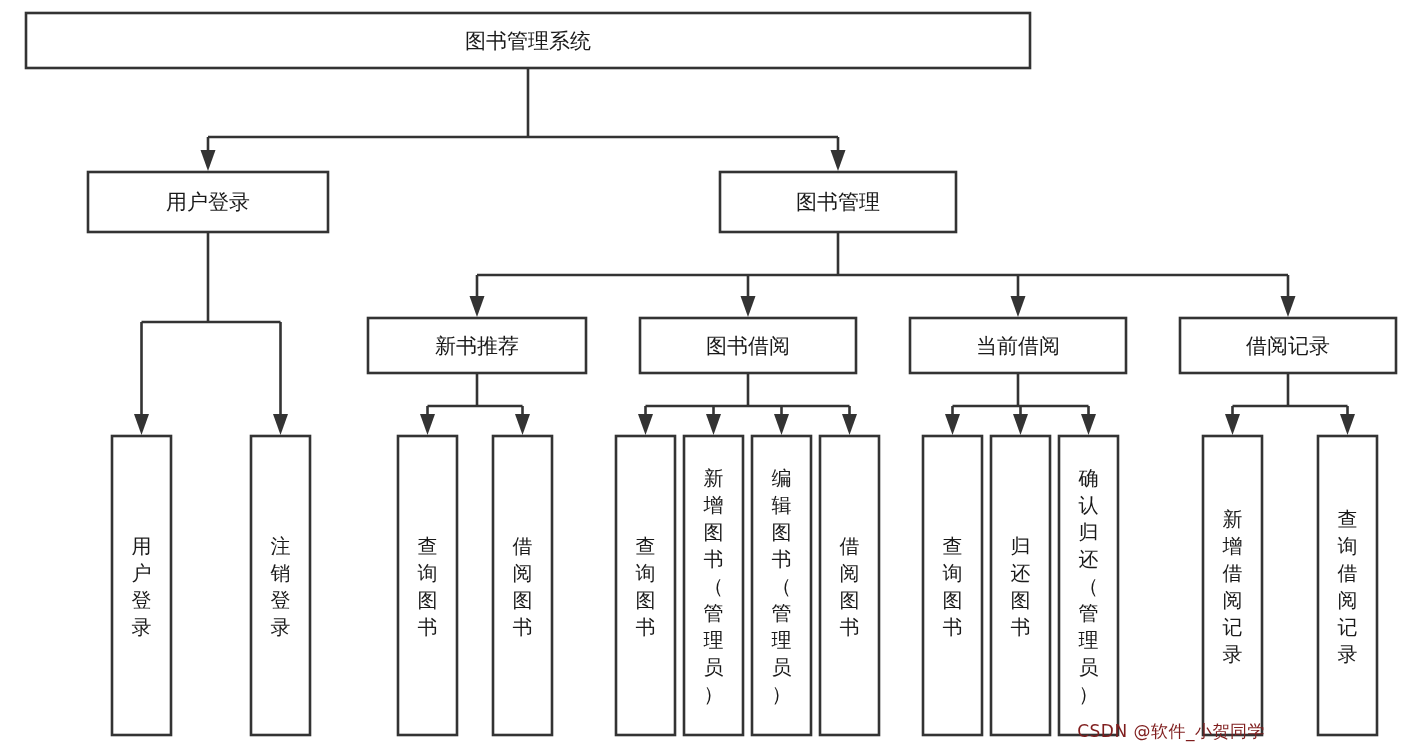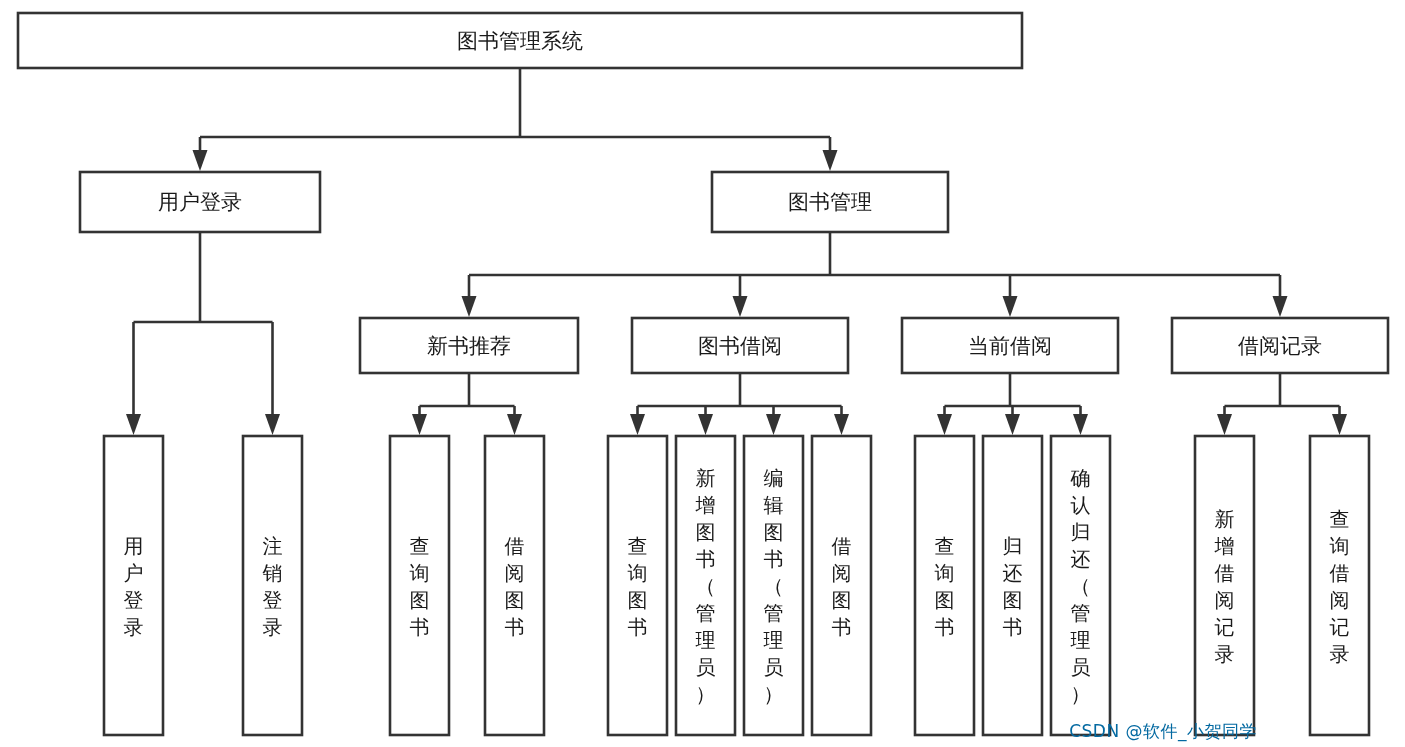--- a/index.html
+++ b/index.html
@@ -12,20 +12,21 @@
     font-family: "DejaVu Sans", "Liberation Sans", sans-serif;
     width: 1405px;
     height: 747px;
     overflow: hidden;
   }
   #diagram-root {
     position: relative;
     width: 1265px;
     height: 747px;
     background: #ffffff;
+    margin-left: 8px;
   }
   svg#tree-svg {
     position: absolute;
     top: 0;
     left: 0;
     width: 1405px;
     height: 747px;
     display: block;
   }
   .node-rect {
@@ -55,21 +56,21 @@
   .edge-arrow {
     fill: #333333;
     stroke: none;
   }
   .watermark {
     position: absolute;
     right: 8px;
     bottom: 4px;
     font-family: "DejaVu Sans", "Liberation Sans", sans-serif;
     font-size: 17px;
-    color: #0369a1;
+    color: #7f1d1d;
     letter-spacing: 0.5px;
     white-space: nowrap;
     user-select: none;
   }
 </style>
 </head>
 <body>
 
 <div id="diagram-root">
 

